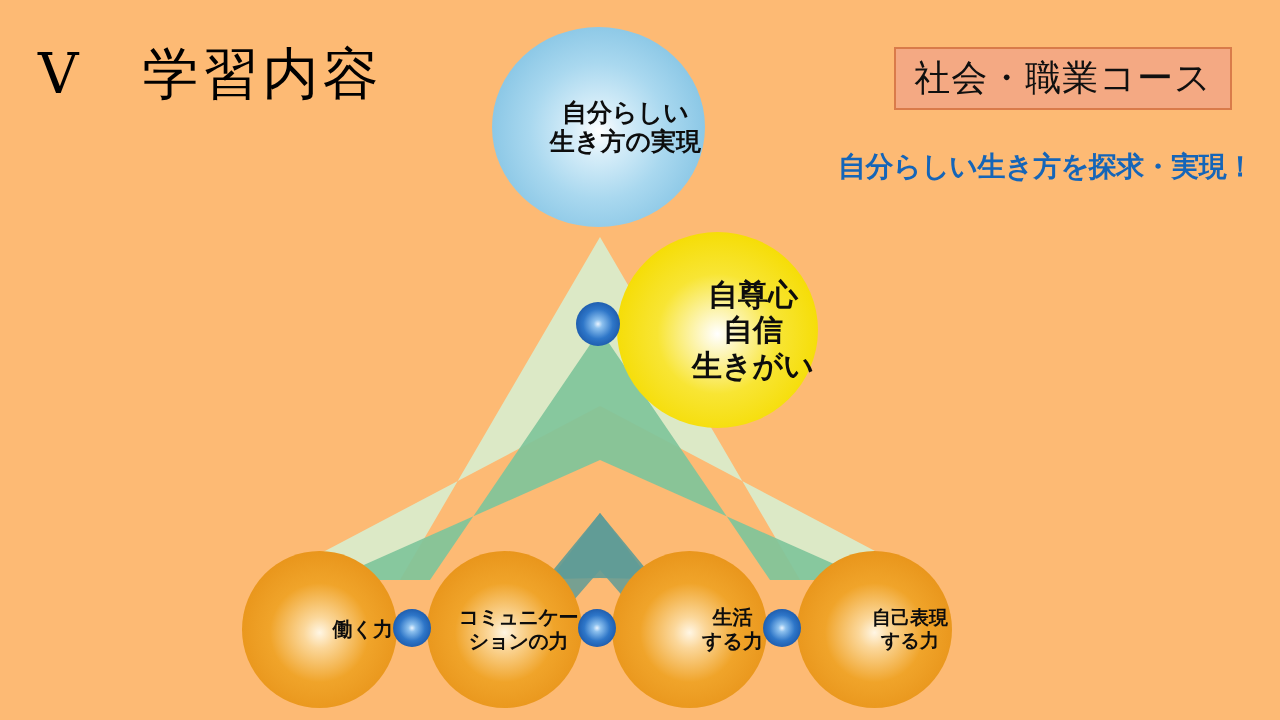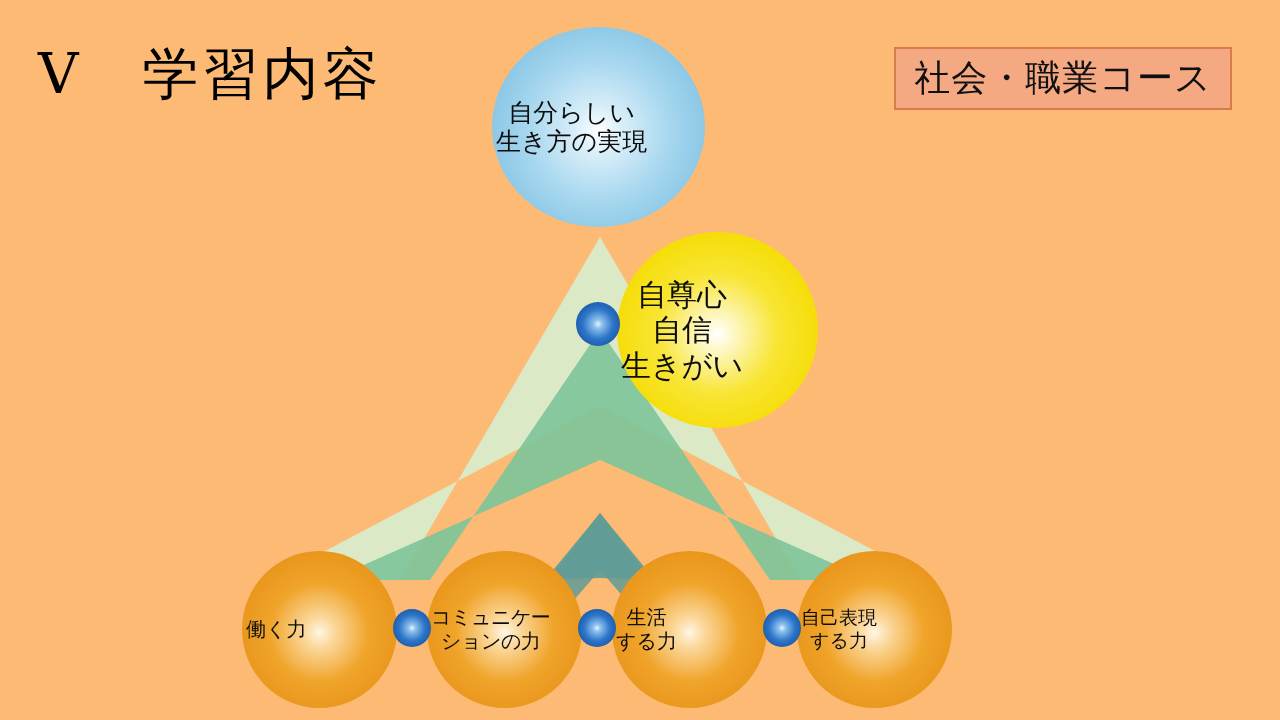--- a/index.html
+++ b/index.html
@@ -78,24 +78,24 @@
     height: 720px;
     pointer-events: none;
   }
 
   
   .node {
     position: absolute;
     border-radius: 50%;
     display: flex;
     align-items: center;
-    justify-content: flex-start;
+    justify-content: flex-end;
     text-align: center;
     color: #0d0d0d;
-    font-weight: 400;
+    font-weight: 700;
     line-height: 1.18;
   }
 
   .node .node-label {
     display: block;
     white-space: pre-line;
     padding: 0 4px;
   }
 
   
@@ -163,20 +163,21 @@
 <body>
 
 <div id="slide">
 
   <div id="page-title">Ⅴ　学習内容</div>
 
   <div id="course-badge">
     <span class="badge-text">社会・職業コース</span>
   </div>
 
+  <div id="tagline">自分らしい生き方を探求・実現！</div>
 
   <svg id="chevrons" viewBox="0 0 1280 720" width="1280" height="720" aria-hidden="true">
 
     <polygon points="600,237 800,580 930,580 600,406 270,580 400,580" fill="#DCE9C6"></polygon>
 
     <polygon points="600,330 770,580 870,580 600,460 330,580 430,580" fill="#7FC49A" opacity="0.92"></polygon>
 
     <polygon points="600,513 655,580 690,580 600,578 510,580 545,580" fill="#5F9B96" opacity="0.9"></polygon>
 
     <polygon points="600,513 678,617 678,660 600,570 522,660 522,617" fill="#5F9B96" opacity="0.85"></polygon>

